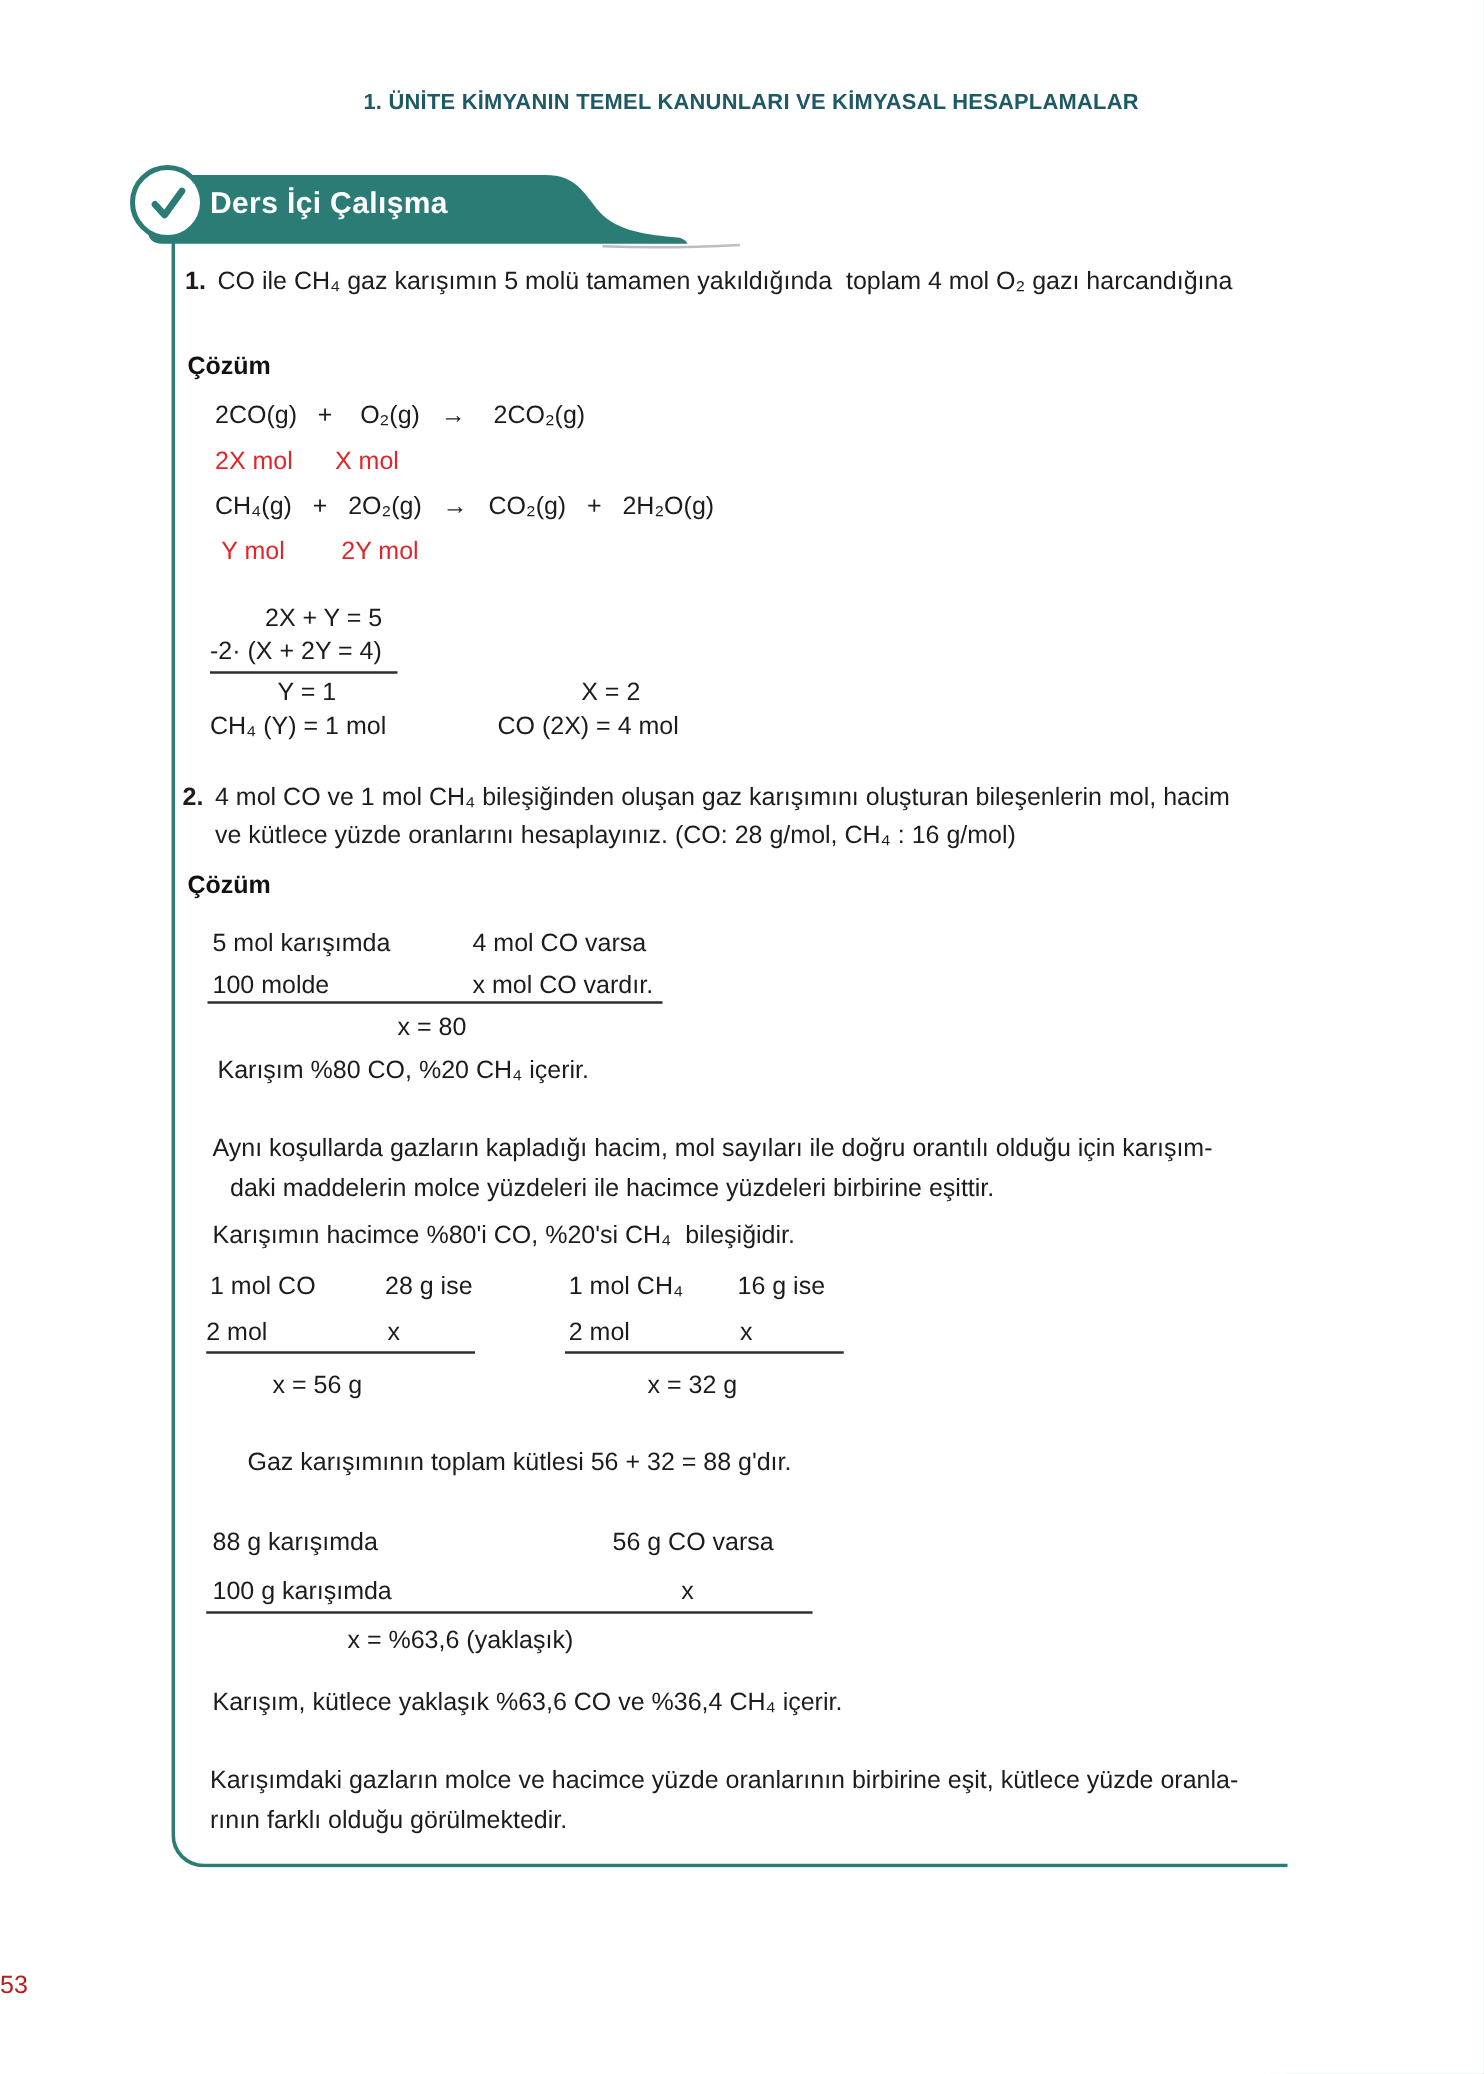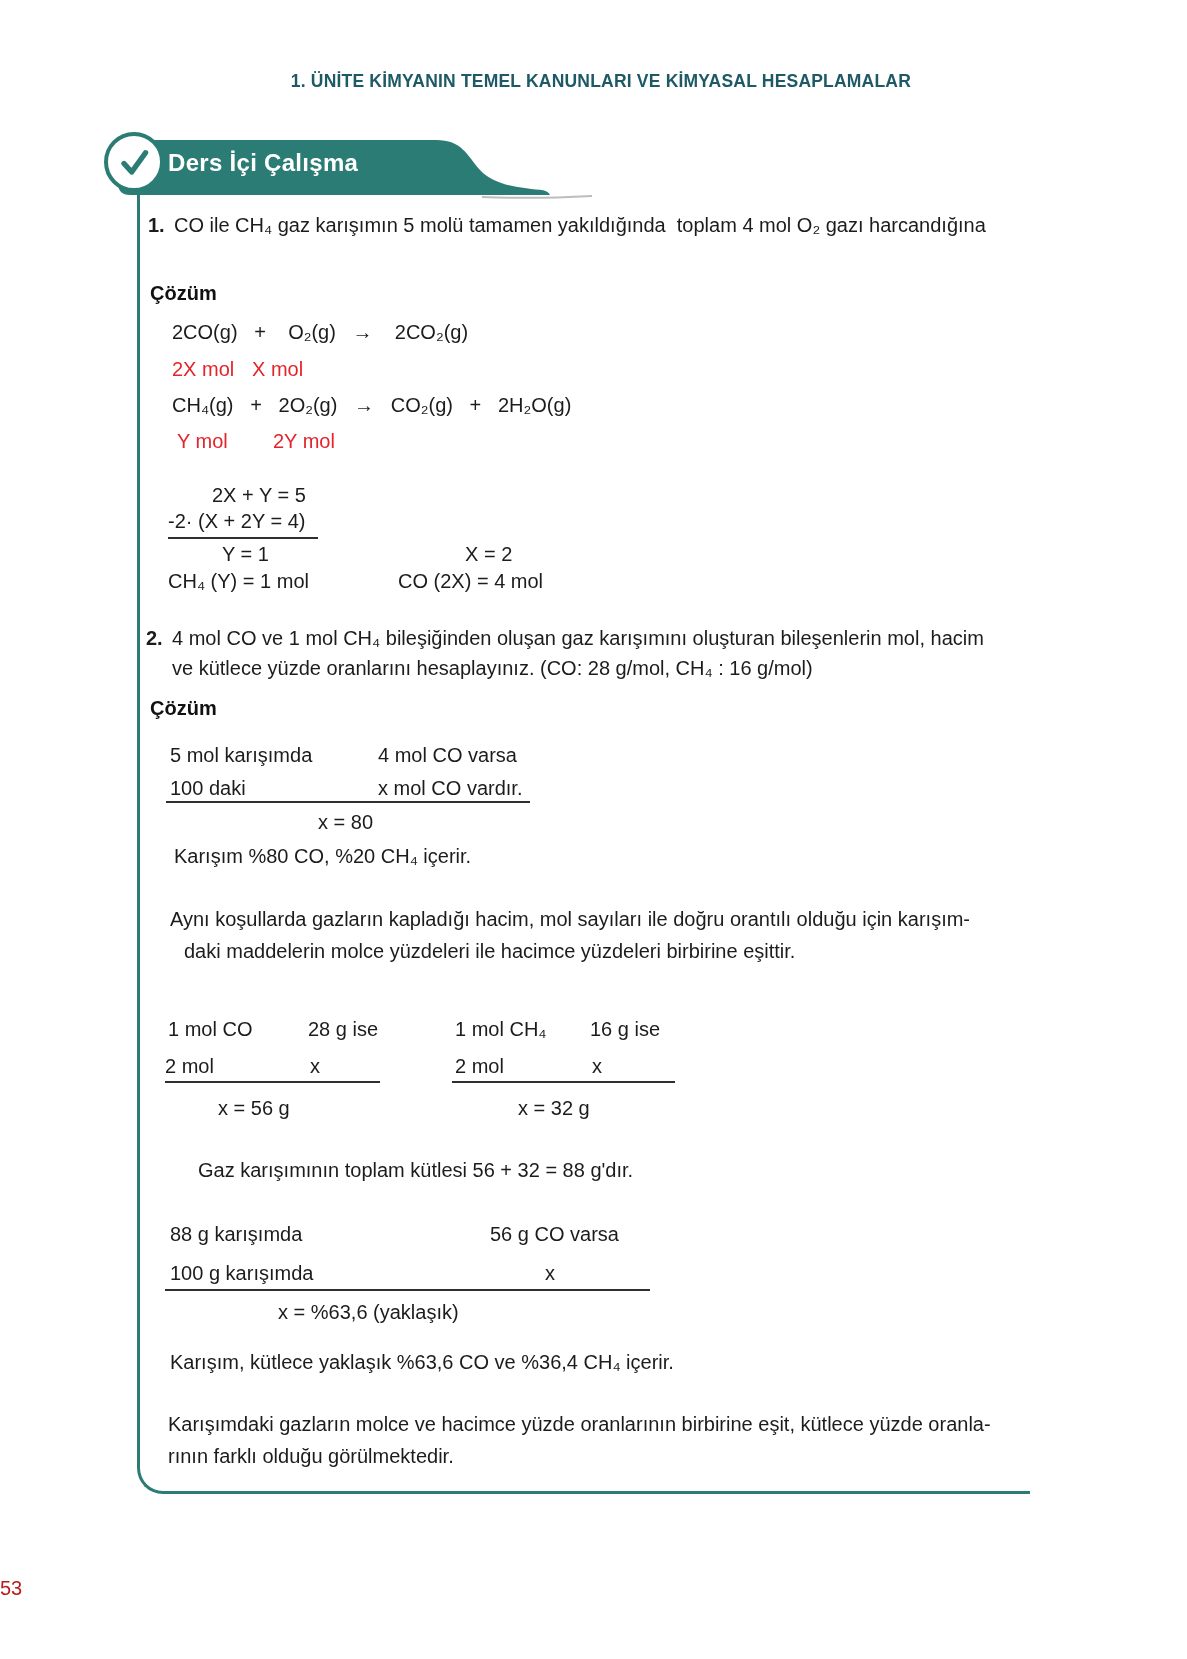--- a/index.html
+++ b/index.html
@@ -61,50 +61,51 @@
 
   <div class="frame"></div>
   <div class="frame-endcap"></div>
 
   <div class="line bold" style="left:148px;top:213px;">1.</div>
   <div class="line" style="left:174px;top:213px;">CO ile CH₄ gaz karışımın 5 molü tamamen yakıldığında  toplam 4 mol O₂ gazı harcandığına</div>
 
   <div class="line heading" style="left:150px;top:281px;">Çözüm</div>
   <div class="line" style="left:172px;top:320px;">2CO(g)   +    O₂(g)   →    2CO₂(g)</div>
   <div class="line red" style="left:172px;top:357px;">2X mol</div>
-  <div class="line red" style="left:252px;top:357px;">X mol</div>
+  <div class="line red" style="left:268px;top:357px;">X mol</div>
   <div class="line" style="left:172px;top:393px;">CH₄(g)   +   2O₂(g)   →   CO₂(g)   +   2H₂O(g)</div>
   <div class="line red" style="left:177px;top:429px;">Y mol</div>
   <div class="line red" style="left:273px;top:429px;">2Y mol</div>
 
   <div class="line" style="left:212px;top:483px;">2X + Y = 5</div>
   <div class="line" style="left:168px;top:509px;">-2· (X + 2Y = 4)</div>
   <div class="rule" style="left:168px;top:537px;width:150px;"></div>
   <div class="line" style="left:222px;top:542px;">Y = 1</div>
   <div class="line" style="left:465px;top:542px;">X = 2</div>
   <div class="line" style="left:168px;top:569px;">CH₄ (Y) = 1 mol</div>
   <div class="line" style="left:398px;top:569px;">CO (2X) = 4 mol</div>
 
   <div class="line bold" style="left:146px;top:626px;">2.</div>
   <div class="line" style="left:172px;top:626px;">4 mol CO ve 1 mol CH₄ bileşiğinden oluşan gaz karışımını oluşturan bileşenlerin mol, hacim</div>
   <div class="line" style="left:172px;top:656px;">ve kütlece yüzde oranlarını hesaplayınız. (CO: 28 g/mol, CH₄ : 16 g/mol)</div>
 
   <div class="line heading" style="left:150px;top:696px;">Çözüm</div>
 
   <div class="line" style="left:170px;top:743px;">5 mol karışımda</div>
   <div class="line" style="left:378px;top:743px;">4 mol CO varsa</div>
-  <div class="line" style="left:170px;top:776px;">100 daki</div>
+  <div class="line" style="left:170px;top:776px;">100 molde</div>
   <div class="line" style="left:378px;top:776px;">x mol CO vardır.</div>
   <div class="rule" style="left:166px;top:801px;width:364px;"></div>
   <div class="line" style="left:318px;top:810px;">x = 80</div>
 
   <div class="line" style="left:174px;top:844px;">Karışım %80 CO, %20 CH₄ içerir.</div>
 
   <div class="line" style="left:170px;top:907px;">Aynı koşullarda gazların kapladığı hacim, mol sayıları ile doğru orantılı olduğu için karışım-</div>
   <div class="line" style="left:184px;top:939px;">daki maddelerin molce yüzdeleri ile hacimce yüzdeleri birbirine eşittir.</div>
+  <div class="line" style="left:170px;top:976px;">Karışımın hacimce %80'i CO, %20'si CH₄  bileşiğidir.</div>
 
   <div class="line" style="left:168px;top:1017px;">1 mol CO</div>
   <div class="line" style="left:308px;top:1017px;">28 g ise</div>
   <div class="line" style="left:455px;top:1017px;">1 mol CH₄</div>
   <div class="line" style="left:590px;top:1017px;">16 g ise</div>
   <div class="line" style="left:165px;top:1054px;">2 mol</div>
   <div class="line" style="left:310px;top:1054px;">x</div>
   <div class="line" style="left:455px;top:1054px;">2 mol</div>
   <div class="line" style="left:592px;top:1054px;">x</div>
   <div class="rule" style="left:165px;top:1081px;width:215px;"></div>

